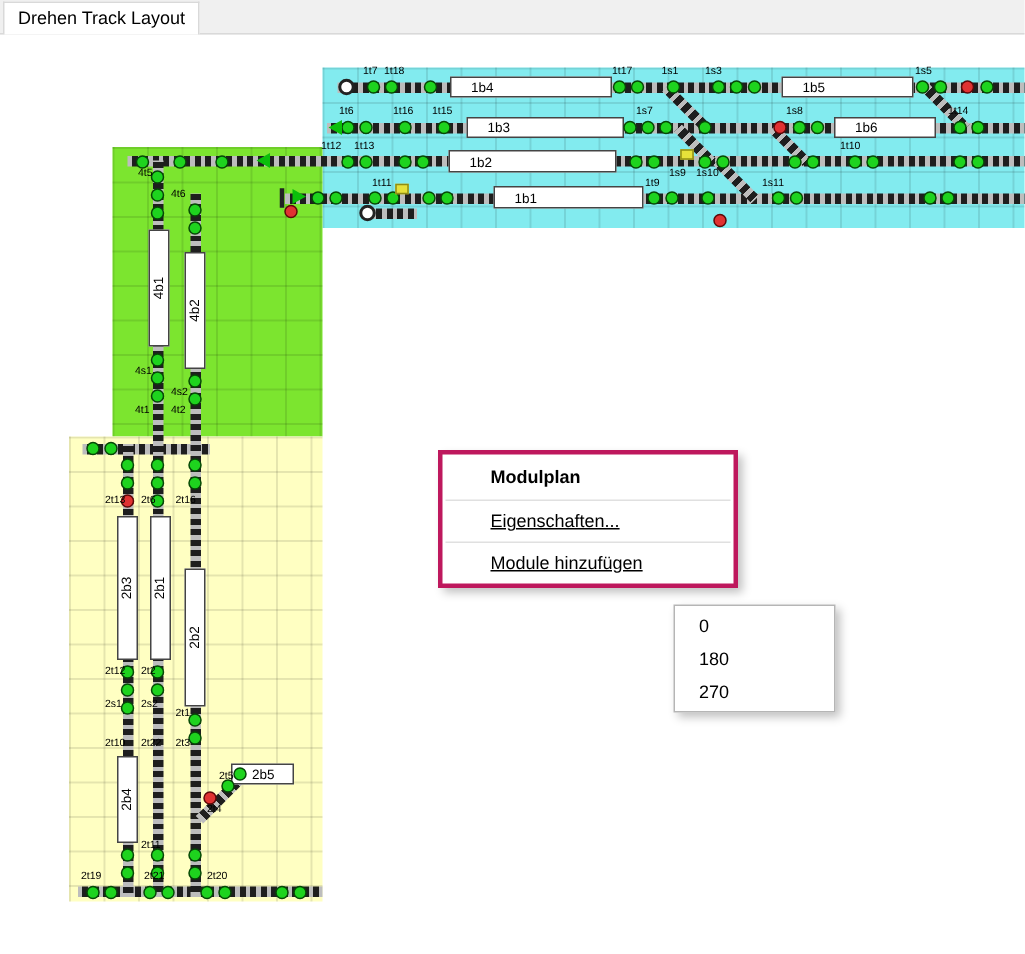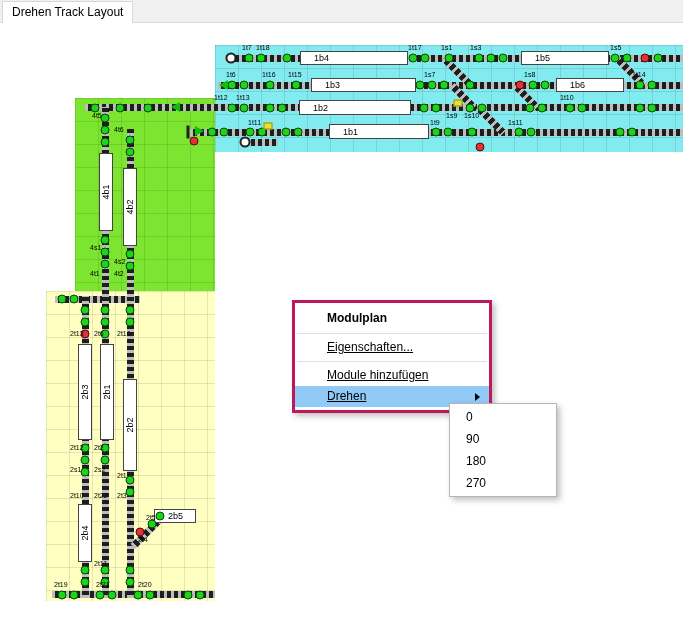--- a/index.html
+++ b/index.html
@@ -284,24 +284,19 @@
 <div class="tabbar">
   <div class="tab">Drehen Track Layout</div>
 </div>
 
 <div class="menu">
   <div class="menu-title">Modulplan</div>
   <div class="menu-sep"></div>
   <div class="menu-item">Eigenschaften...</div>
   <div class="menu-sep"></div>
   <div class="menu-item">Module hinzufügen</div>
-  <div class="menu-item hl">
-    <span>Drehen</span>
-    <span class="submenu-arrow"></span>
-  </div>
 </div>
 
 <div class="submenu">
   <div class="submenu-item">0</div>
-  <div class="submenu-item">90</div>
   <div class="submenu-item">180</div>
   <div class="submenu-item">270</div>
 </div>
 
 </body></html>

